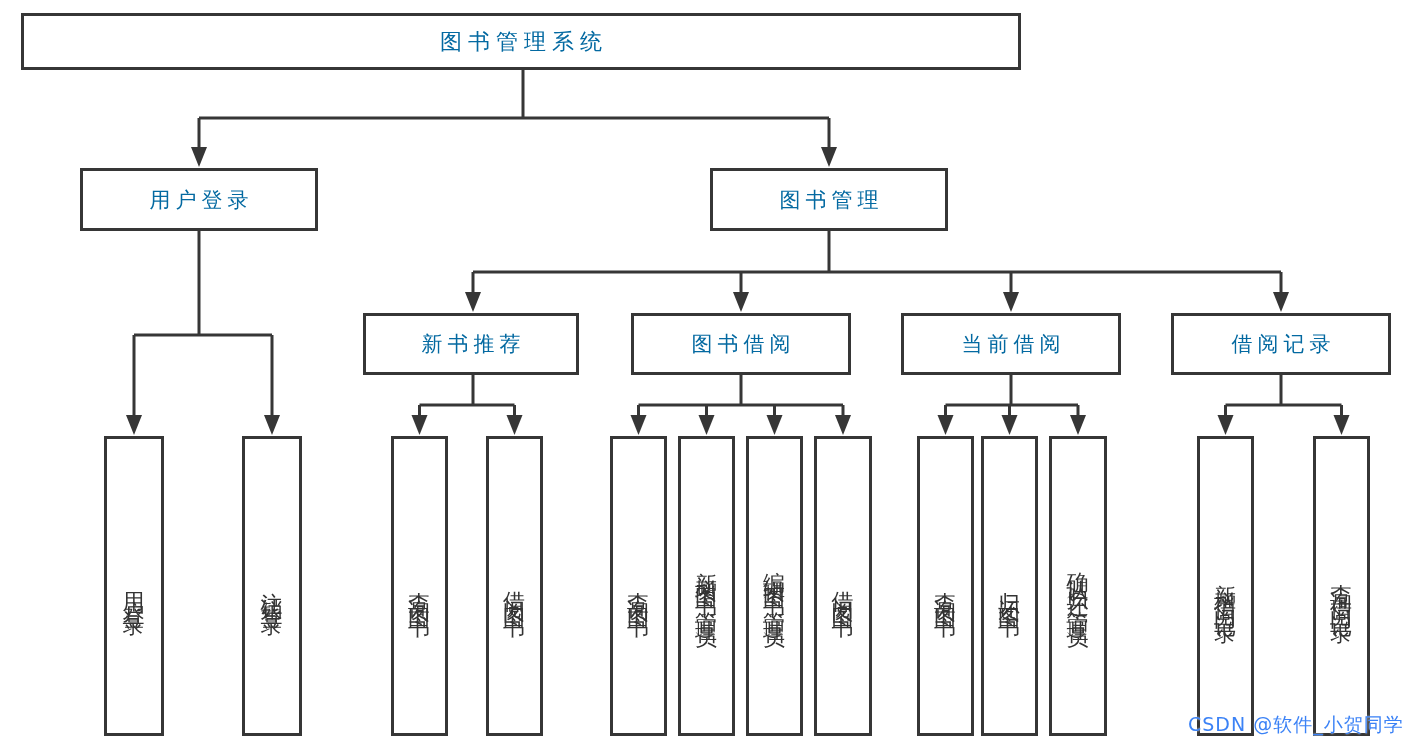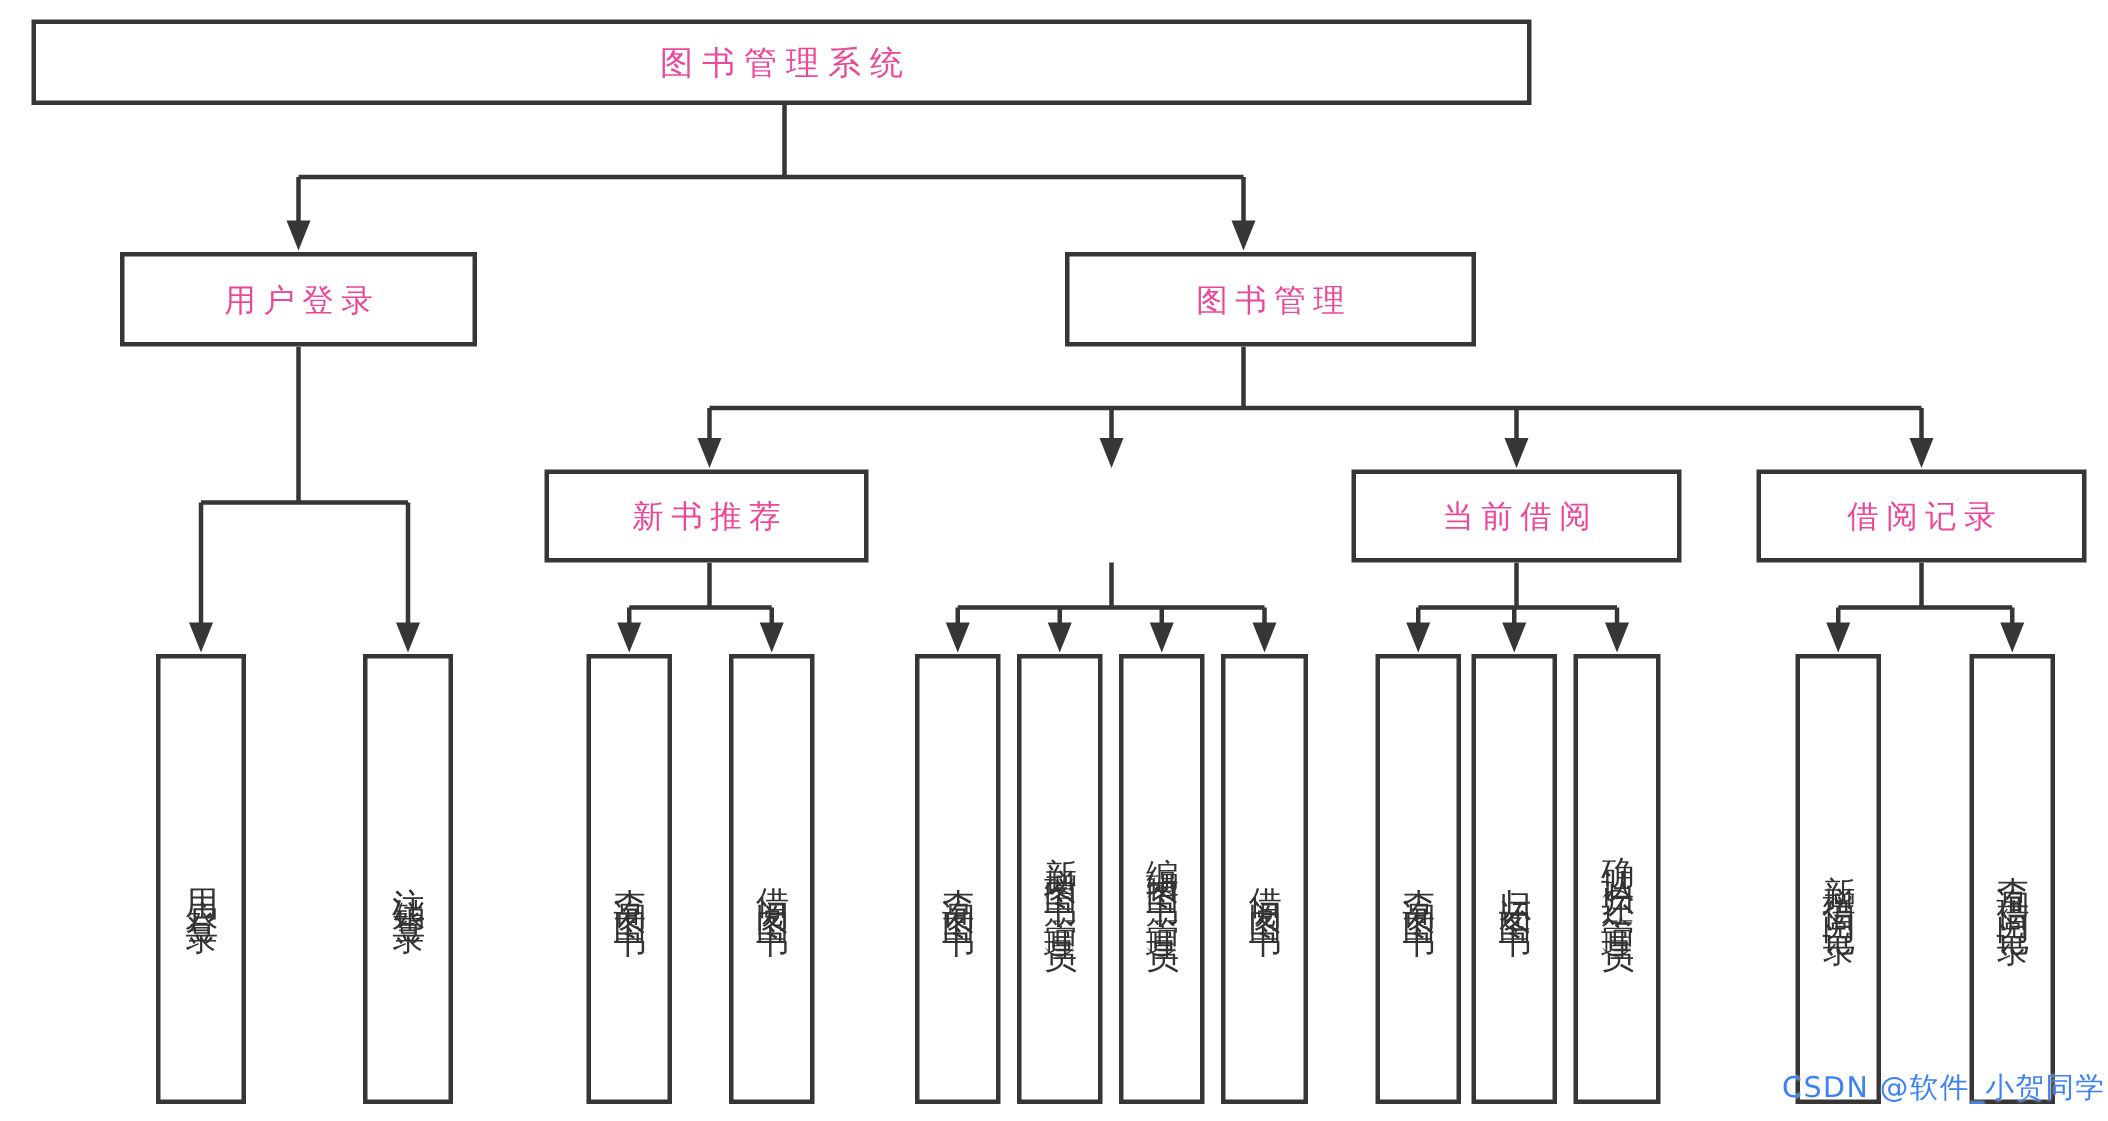--- a/index.html
+++ b/index.html
@@ -21,21 +21,21 @@
     z-index: 0;
   }
 
   .hbox {
     position: absolute;
     background: #ffffff;
     border: 3px solid #363636;
     display: flex;
     align-items: center;
     justify-content: center;
-    color: #ec4899;
+    color: #0369a1;
     z-index: 1;
   }
   .hbox span {
     font-size: 21px;
     letter-spacing: 5px;
     text-indent: 5px;
     white-space: nowrap;
   }
   .hbox.root span { font-size: 22px; letter-spacing: 6px; text-indent: 6px; }
 
@@ -116,26 +116,29 @@
     </g>
   </svg>
 
   <div class="hbox root" style="left:21px; top:13px; width:1000px; height:57px;">
     <span>图书管理系统</span>
   </div>
 
   <div class="hbox" style="left:80px; top:168px; width:238px; height:63px;">
     <span>用户登录</span>
   </div>
-  <div class="hbox" style="left:710px; top:168px; width:274px; height:63px;">
+  <div class="hbox" style="left:710px; top:168px; width:238px; height:63px;">
     <span>图书管理</span>
   </div>
 
   <div class="hbox" style="left:363px; top:313px; width:216px; height:62px;">
     <span>新书推荐</span>
+  </div>
+  <div class="hbox" style="left:631px; top:313px; width:220px; height:62px;">
+    <span>图书借阅</span>
   </div>
   <div class="hbox" style="left:901px; top:313px; width:220px; height:62px;align-items:center;">
     <span>当前借阅</span>
   </div>
   <div class="hbox" style="left:1171px; top:313px; width:220px; height:62px;">
     <span>借阅记录</span>
   </div>
 
   <div class="vbox" style="left:104px; width:60px;">
     <span>用户登录</span>

